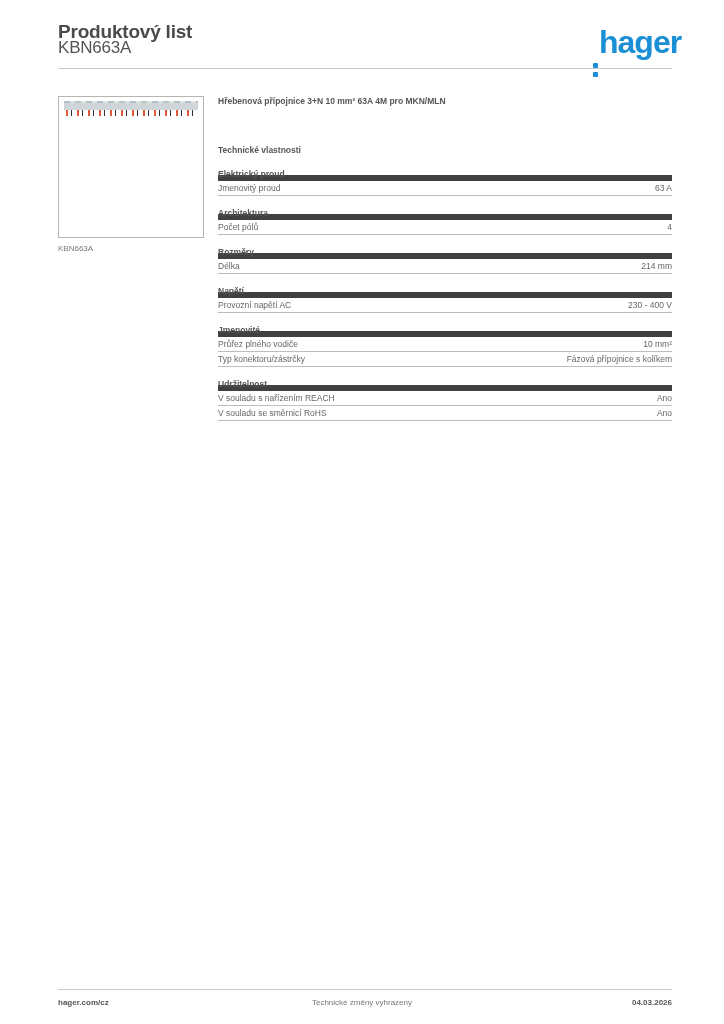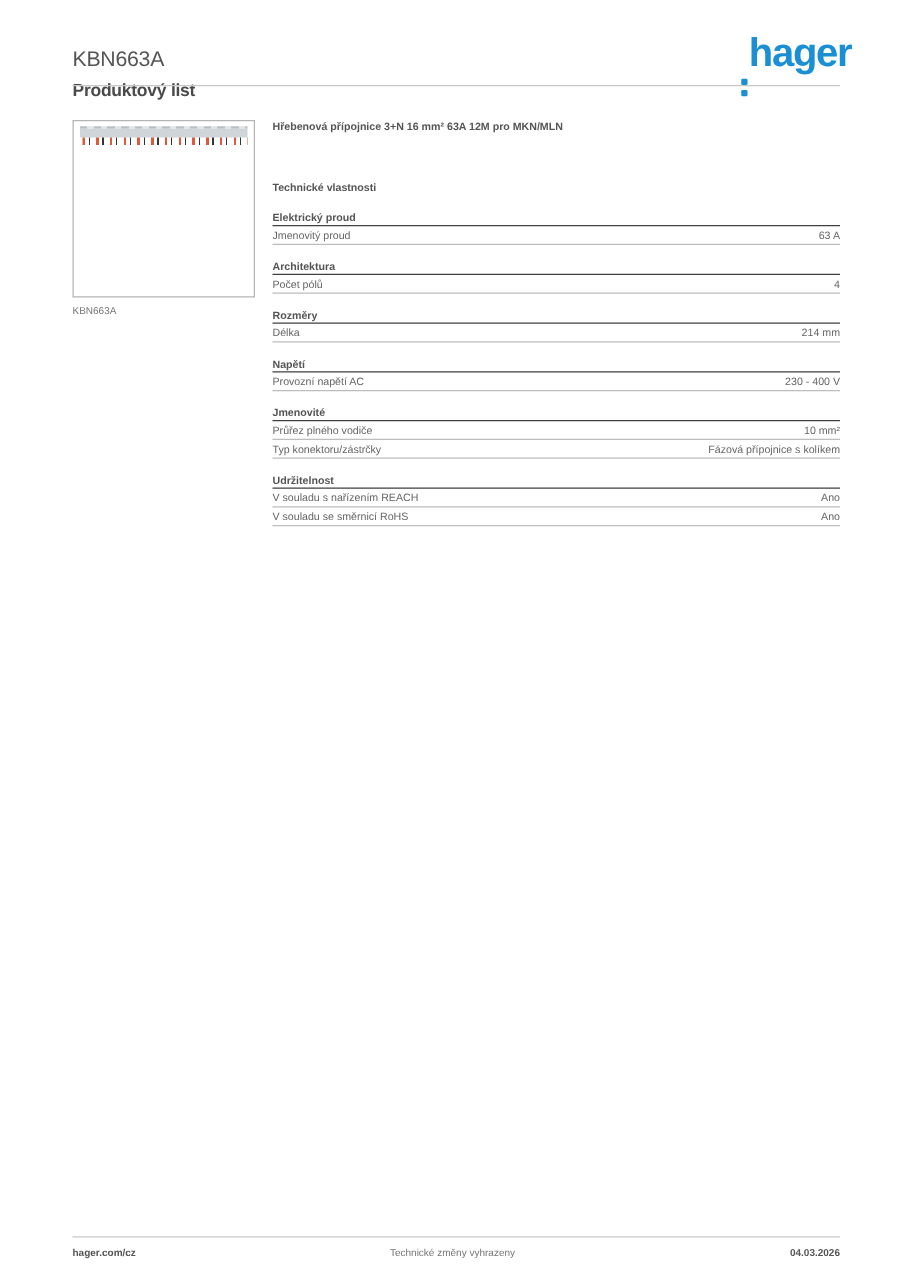--- a/index.html
+++ b/index.html
@@ -1,38 +1,38 @@
 <!DOCTYPE html>
 <html><head>
   <meta charset="utf-8">
   <style>
     * { box-sizing: border-box; margin: 0; padding: 0; }
     html, body { width: 724px; height: 1024px; background: #ffffff; overflow: hidden; }
     body { position: relative; font-family: "Liberation Sans", "DejaVu Sans", sans-serif; color: #555; }
 
-    .header-title { position: absolute; left: 58px; top: 21px; font-size: 14px; font-weight: bold; color: #4a4a4a; letter-spacing: -0.2px; margin-top: 43px; }
+    .header-title { position: absolute; left: 58px; top: 21px; font-size: 19px; font-weight: bold; color: #4a4a4a; letter-spacing: -0.2px; }
     .header-code { position: absolute; left: 58px; top: 38px; font-size: 17px; color: #555; letter-spacing: -0.2px; }
     .logo { position: absolute; left: 593px; top: 27px; font-size: 32px; font-weight: bold; color: #1a8fd6; letter-spacing: -1px; line-height: 30px; }
     .logo .colon { display: inline-block; width: 6px; position: relative; }
     .logo .colon i { position: absolute; left: 0; width: 5px; height: 5px; background: #1a8fd6; border-radius: 1px; }
     .header-rule { position: absolute; left: 58px; top: 68px; width: 614px; height: 1px; background: #c8c8c8; }
 
     .image-box { position: absolute; left: 58px; top: 96px; width: 146px; height: 142px; border: 1px solid #b5b5b5; background: #fff; }
     .busbar { position: absolute; left: 5px; top: 4px; width: 134px; height: 16px; }
     .busbar .bar { position: absolute; left: 0; top: 2px; width: 134px; height: 7px; background: #cfd5d8; }
     .busbar .top { position: absolute; left: 0; top: 0; width: 134px; height: 2px; background: repeating-linear-gradient(90deg,#b9c0c4 0 6px,#dfe3e5 6px 11px); }
     .busbar .pins { position: absolute; left: 2px; top: 9px; width: 132px; height: 6px; background: repeating-linear-gradient(90deg,#e05a3a 0 2px,transparent 2px 5px,#333 5px 6px,transparent 6px 11px); }
     .image-caption { position: absolute; left: 58px; top: 244px; font-size: 8px; color: #777; }
 
     .main { position: absolute; left: 218px; top: 96px; width: 454px; }
     .product-title { font-size: 8.5px; font-weight: bold; color: #555; height: 12px; }
     .section-main { font-size: 8.5px; font-weight: bold; color: #555; margin-top: 37px; height: 12px; }
     .group { margin-top: 10px; }
     .group:first-of-type { margin-top: 13px; }
-    .group-title { font-size: 8.5px; font-weight: bold; color: #555; height: 14px; line-height: 14px; border-bottom: 1px solid #404040; }
+    .group-title { font-size: 8.5px; font-weight: bold; color: #555; height: 14px; line-height: 14px; border-bottom: 6px solid #404040; }
     .row { display: flex; justify-content: space-between; font-size: 8.5px; color: #666; height: 15px; line-height: 14px; border-bottom: 1px solid #bdbdbd; }
     .row .val { text-align: right; }
 
     .footer-rule { position: absolute; left: 58px; top: 989px; width: 614px; height: 1px; background: #c8c8c8; }
     .footer-left { position: absolute; left: 58px; top: 998px; font-size: 8px; font-weight: bold; color: #555; }
     .footer-center { position: absolute; left: 0; width: 724px; text-align: center; top: 998px; font-size: 8px; color: #777; }
     .footer-right { position: absolute; right: 52px; top: 998px; font-size: 8px; font-weight: bold; color: #555; }
   </style>
 </head>
 <body>
@@ -49,21 +49,21 @@
 <div class="image-box">
   <div class="busbar">
     <div class="top"></div>
     <div class="bar"></div>
     <div class="pins"></div>
   </div>
 </div>
 <div class="image-caption">KBN663A</div>
 
 <div class="main">
-  <div class="product-title">Hřebenová přípojnice 3+N 16 mm² 63A 12M pro MKN/MLN</div>
+  <div class="product-title">Hřebenová přípojnice 3+N 10 mm² 63A 4M pro MKN/MLN</div>
   <div class="section-main">Technické vlastnosti</div>
 
   <div class="group">
     <div class="group-title">Elektrický proud</div>
     <div class="row">
       <span>Jmenovitý proud</span>
       <span class="val">63 A</span>
     </div>
   </div>
 

